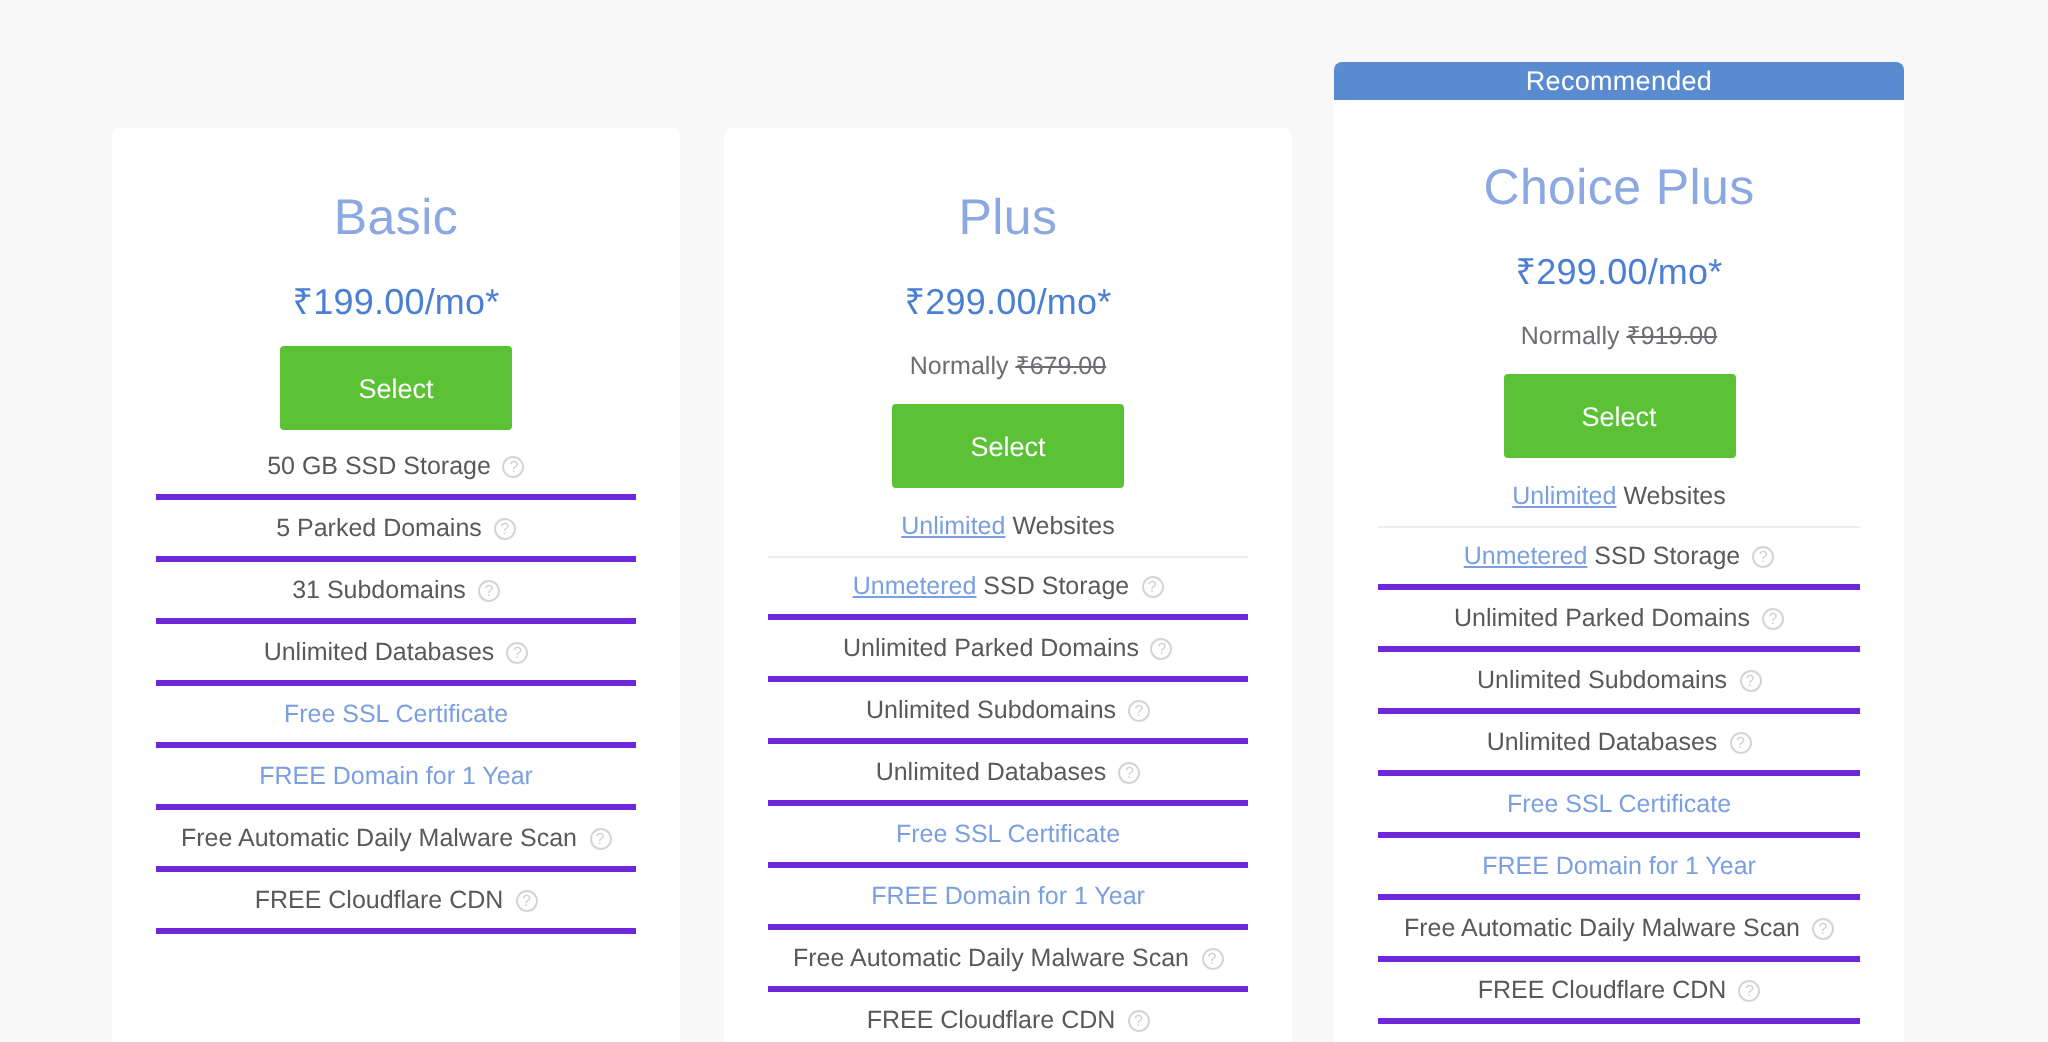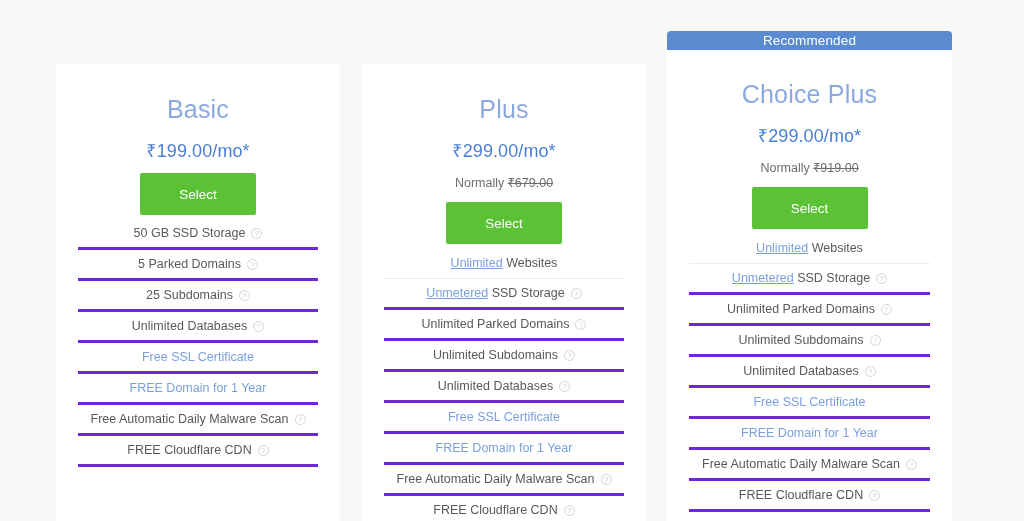--- a/index.html
+++ b/index.html
@@ -121,21 +121,21 @@
       <div class="features">
           <div class="feature">
             <span>50 GB SSD Storage</span>
             <span class="help-icon">?</span>
           </div>
           <div class="feature">
             <span>5 Parked Domains</span>
             <span class="help-icon">?</span>
           </div>
           <div class="feature">
-            <span>25 Subdomains</span>
+            <span>31 Subdomains</span>
             <span class="help-icon">?</span>
           </div>
           <div class="feature">
             <span>Unlimited Databases</span>
             <span class="help-icon">?</span>
           </div>
           <div class="feature link-row">
             <span>Free SSL Certificate</span>
           </div>
           <div class="feature link-row">

